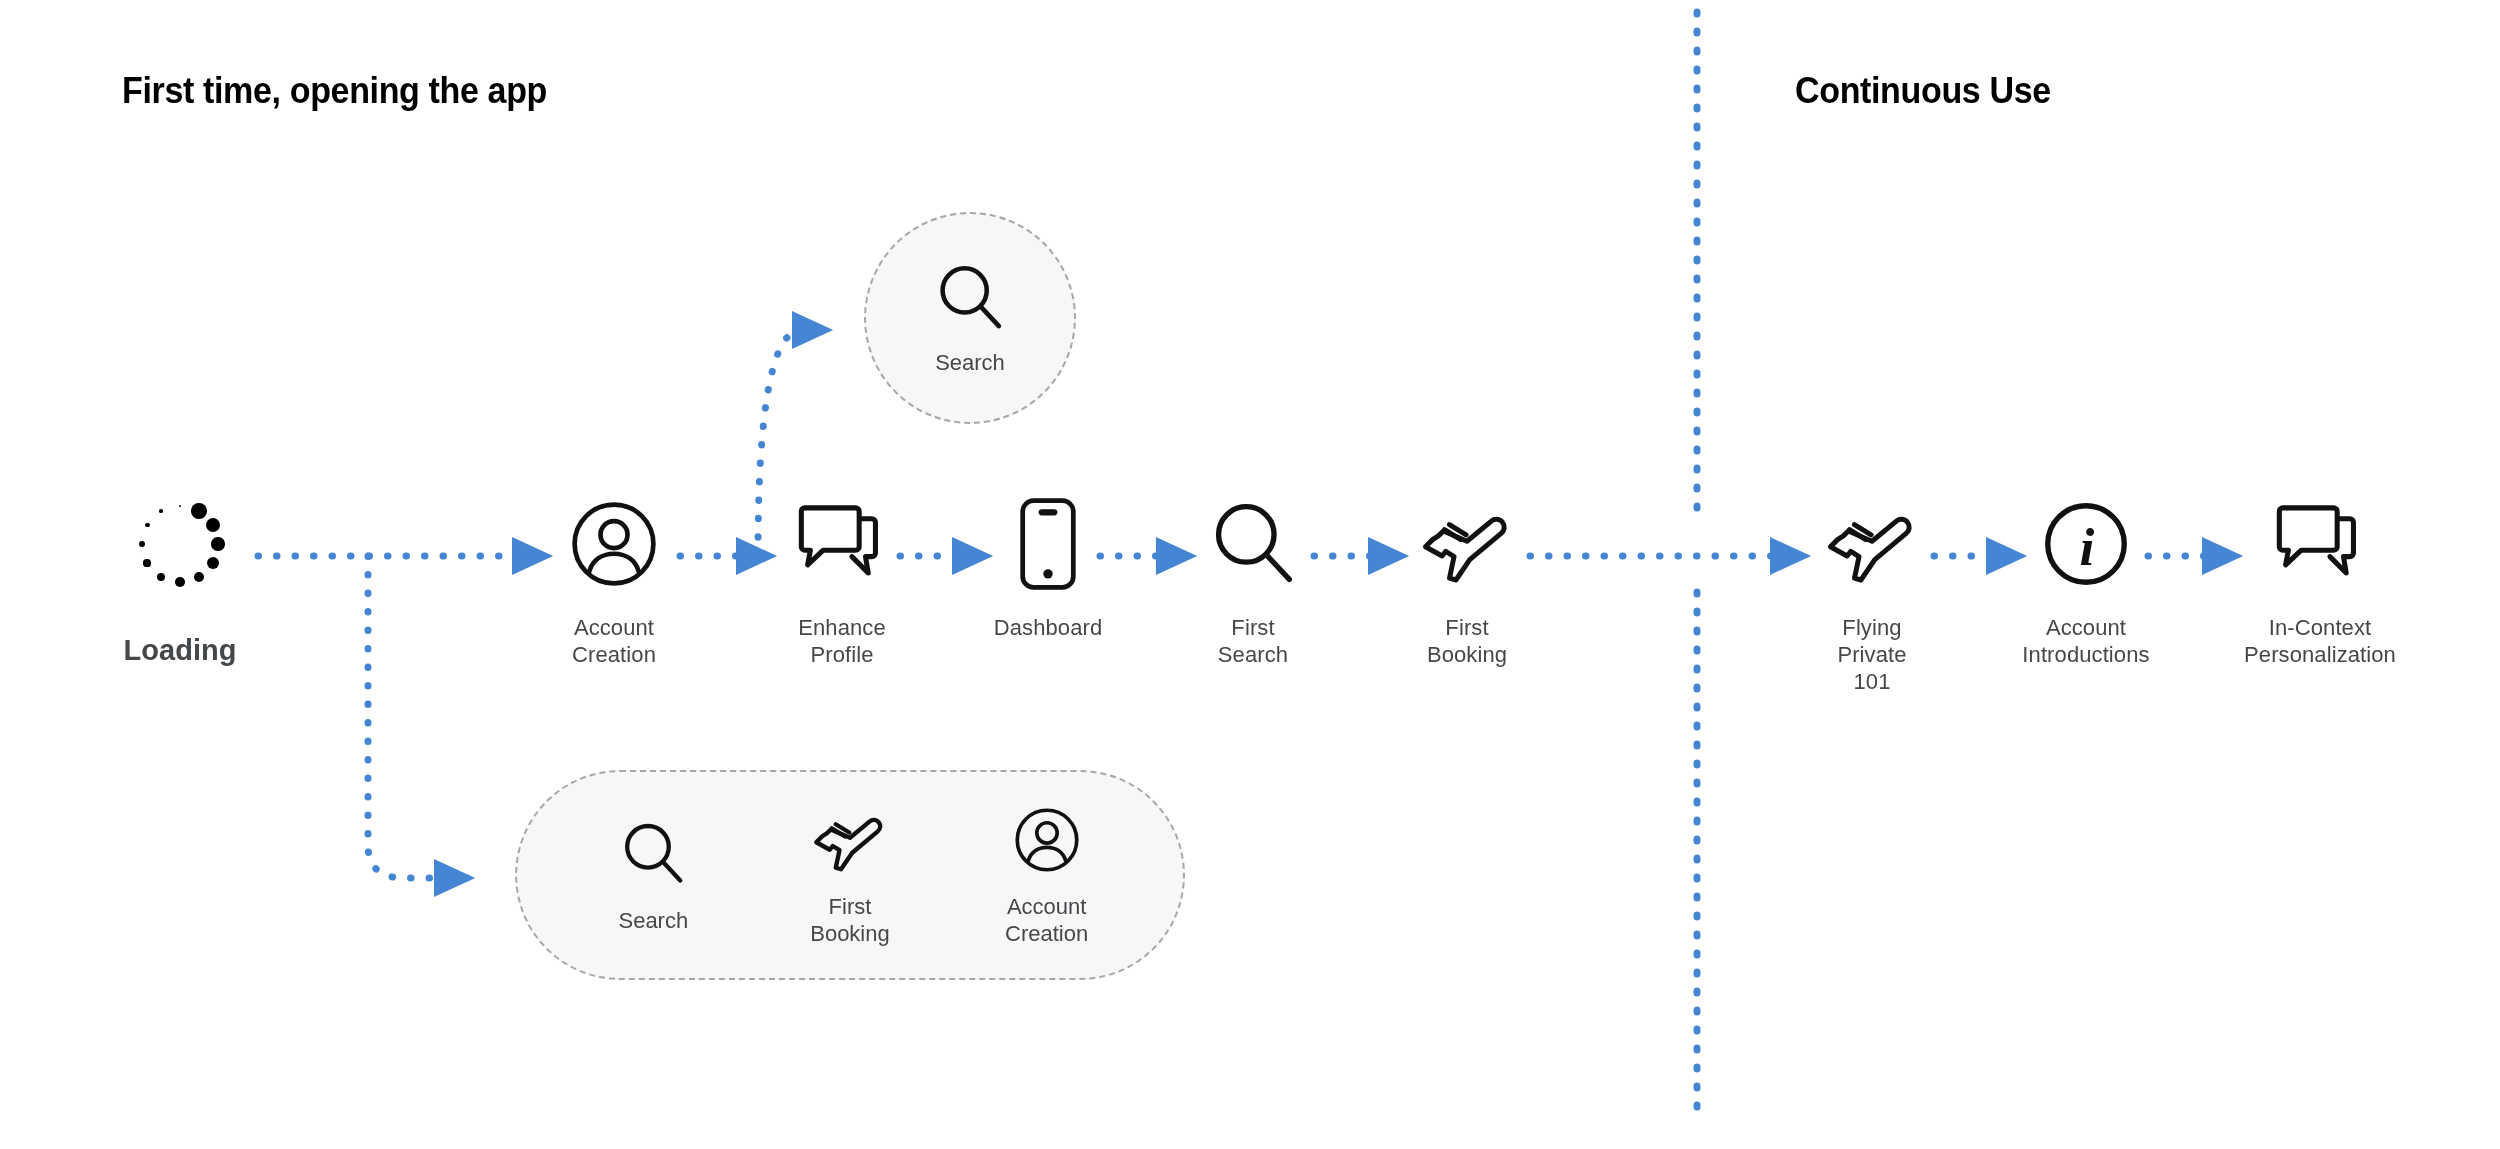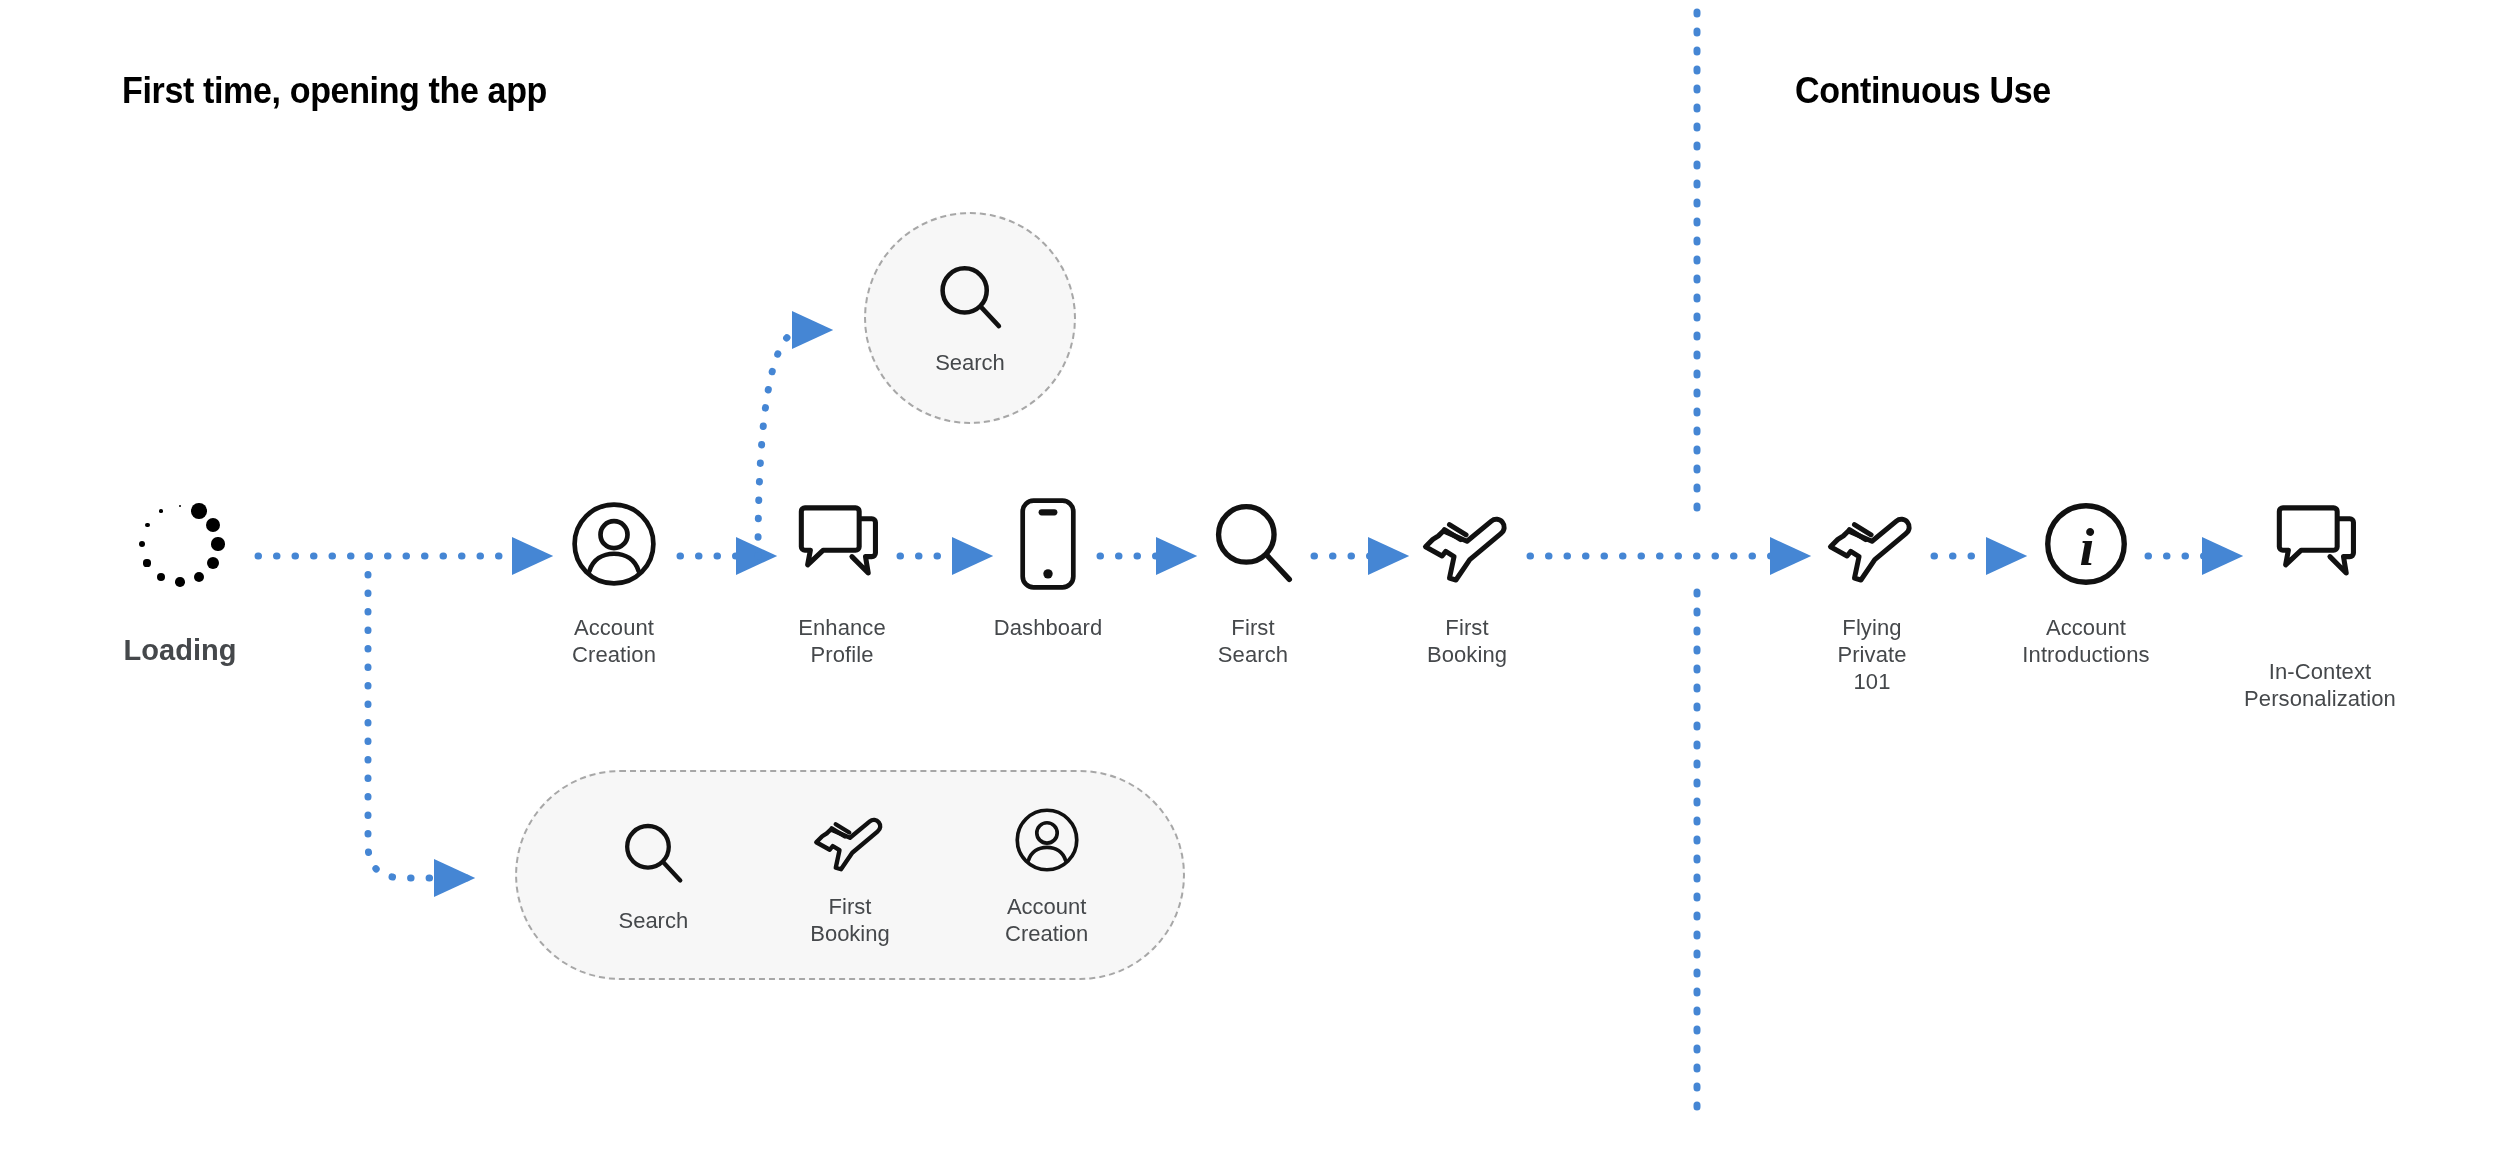--- a/index.html
+++ b/index.html
@@ -275,21 +275,21 @@
     <div class="ico">
       <svg width="88" height="88" viewBox="0 0 46 46" fill="none">
         <circle cx="23" cy="23" r="20" stroke="#111111" stroke-width="2.8"></circle>
         <text x="23.5" y="34" text-anchor="middle" fill="#111111" font-family="Liberation Serif, serif" font-style="italic" font-weight="bold" font-size="28">i</text>
       </svg>
     </div>
     <div class="lbl">Account
 Introductions</div>
   </div>
 
-  <div class="node" style="left:2220px; top:496px;gap:44px;">
+  <div class="node" style="left:2220px; top:496px;">
     <div class="ico">
       <svg width="94" height="84" viewBox="0 0 52 46" fill="none" stroke="#111111" stroke-width="2.8" stroke-linejoin="round" stroke-linecap="round">
         <path d="M33.5 9 H42.5 A2 2 0 0 1 44.5 11 V28 A2 2 0 0 1 42.5 30 H39 L40.5 39 L31.5 30"></path>
         <path d="M5.5 3 H33.5 A2 2 0 0 1 35.5 5 V24.5 A2 2 0 0 1 33.5 26.5 H15.5 L7 34.5 L8.5 26.5 H5.5 A2 2 0 0 1 3.5 24.5 V5 A2 2 0 0 1 5.5 3 Z" fill="#ffffff"></path>
       </svg>
     </div>
     <div class="lbl">In-Context
 Personalization</div>
   </div>
 

